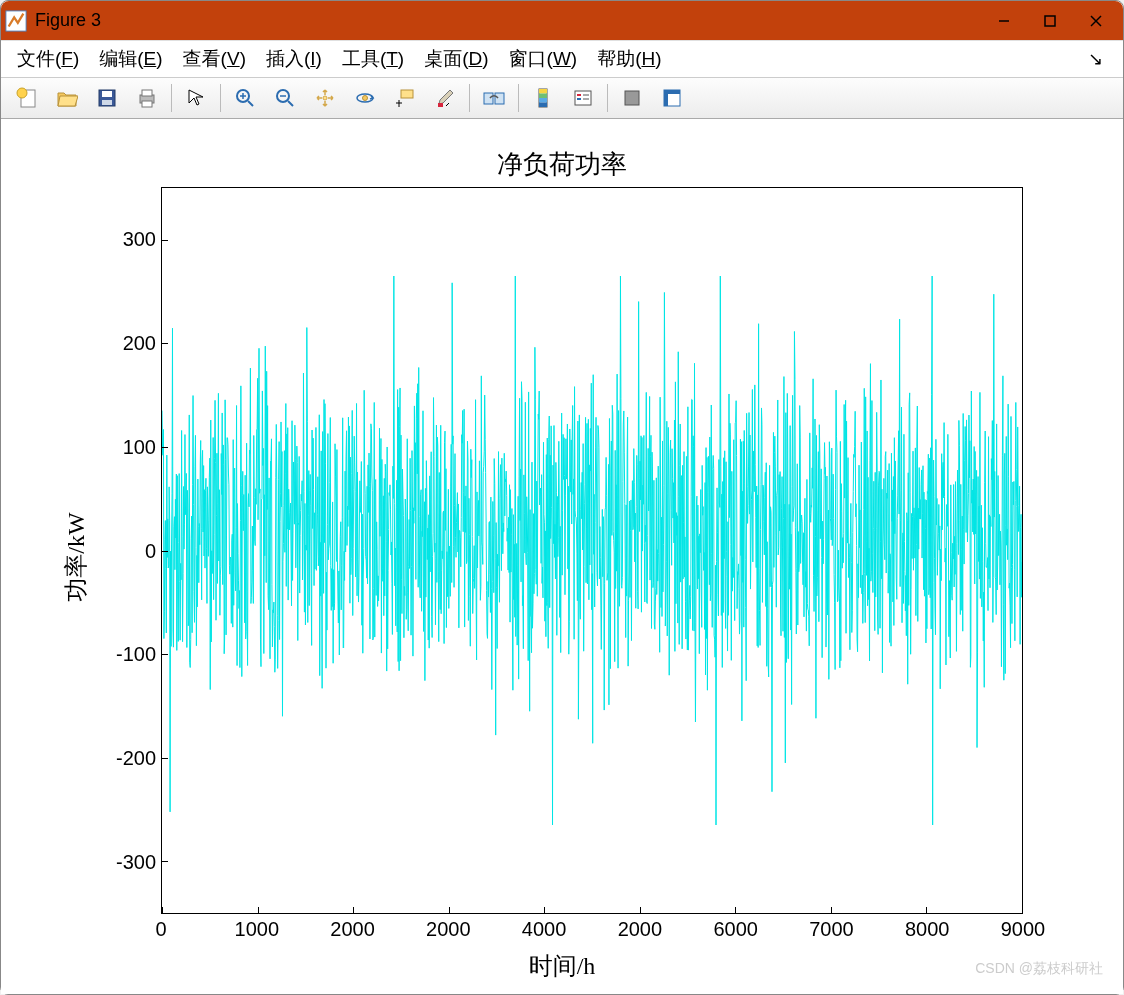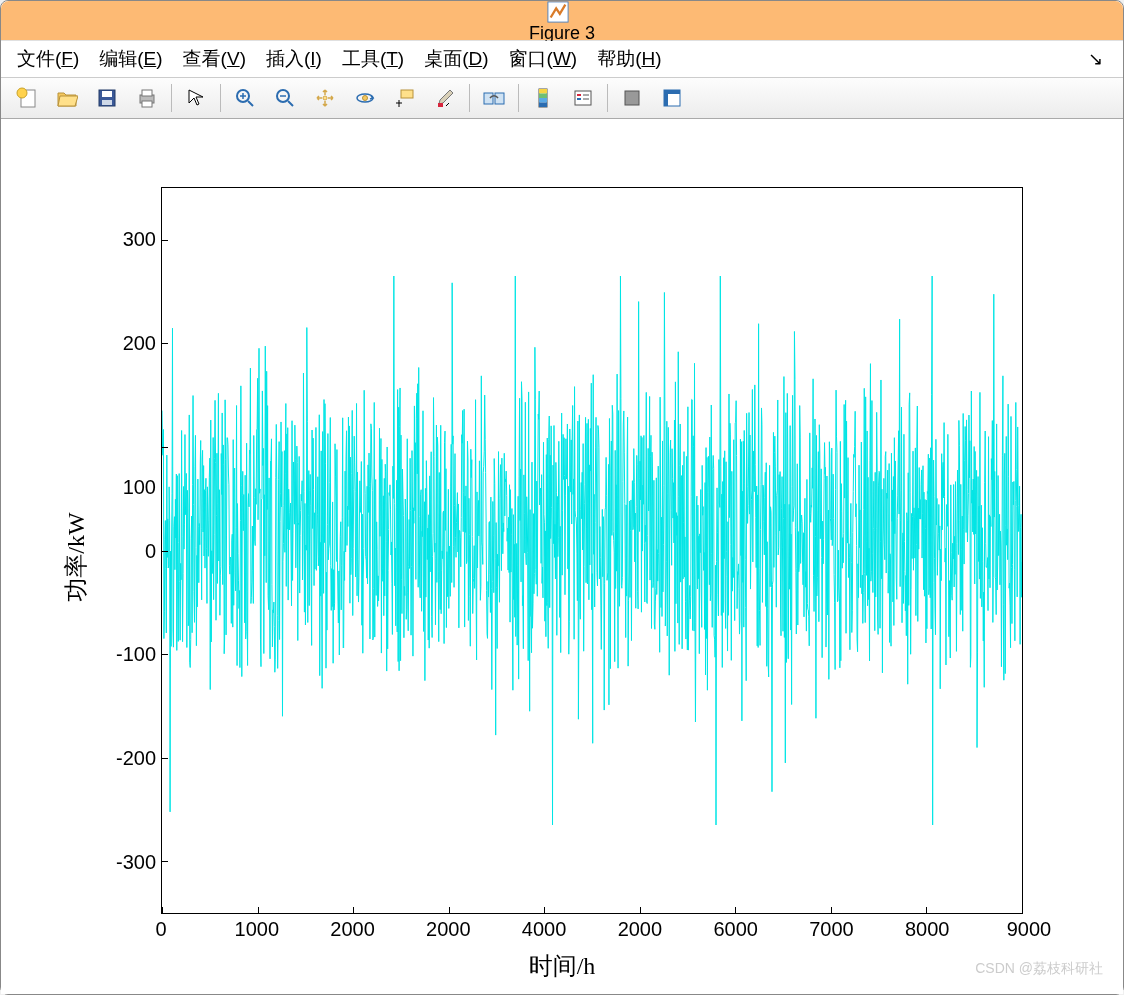--- a/index.html
+++ b/index.html
@@ -1,18 +1,18 @@
 <!DOCTYPE html>
 <html><head>
 <meta charset="utf-8">
 <style>
 * { box-sizing: border-box; margin: 0; padding: 0; }
 body { font-family: "Microsoft YaHei", sans-serif; background: #f0f0f0; width: 1124px; height: 995px; overflow: hidden; }
 .window { width: 1124px; height: 995px; background: #fff; border: 1px solid #888; border-radius: 8px; display: flex; flex-direction: column; }
-.titlebar { height: 40px; display: flex; align-items: center; padding: 0 20px; background: #fdba74; border-bottom: 1px solid #e0e0e0; border-radius: 8px 8px 0 0; flex-direction: column; }
+.titlebar { height: 40px; display: flex; align-items: center; padding: 0 4px; background: #c2410c; border-bottom: 1px solid #e0e0e0; border-radius: 8px 8px 0 0; }
 .app-icon { width: 22px; height: 22px; margin-right: 8px; }
 .title-text { font-size: 18px; flex: 1; color: #000; }
 .win-controls { display: flex; gap: 0; }
 .win-btn { width: 46px; height: 32px; display: flex; align-items: center; justify-content: center; cursor: pointer; font-size: 16px; }
 .menubar { height: 36px; display: flex; align-items: center; padding: 0 8px; gap: 4px; background: #fff; }
 .menu-item { padding: 16px 8px; font-size: 19px; cursor: pointer; color: #000; }
 .menu-item u { text-decoration: underline; }
 .menu-arrow { margin-left: auto; padding-right: 12px; font-size: 18px; }
 .toolbar { height: 42px; display: flex; align-items: center; padding: 0 6px; gap: 0; background: linear-gradient(#fdfdfd,#ececec); border-top: 1px solid #ccc; border-bottom: 1px solid #aaa; }
 .tool-btn { width: 36px; height: 34px; display: flex; align-items: center; justify-content: center; cursor: pointer; border: 1px solid transparent; border-radius: 3px; margin: 0 2px; }
@@ -190,43 +190,44 @@
         <svg width="22" height="22">
           <rect x="3" y="3" width="16" height="16" fill="#fff" stroke="#2b6cb0"></rect>
           <rect x="3" y="3" width="16" height="4" fill="#2b6cb0"></rect>
           <rect x="3" y="3" width="4" height="16" fill="#2b6cb0"></rect>
         </svg>
       </div>
   </div>
 
   <div class="plot-area">
     <div class="chart-container">
+      <div class="chart-title">净负荷功率</div>
       <div class="y-label">功率/kW</div>
       <div class="x-label">时间/h</div>
 
       <div class="y-ticks" id="y-ticks">
           <div class="y-tick" style="top: 92.8571%;">-300</div>
           <div class="y-tick" style="top: 78.5714%;">-200</div>
           <div class="y-tick" style="top: 64.2857%;">-100</div>
           <div class="y-tick" style="top: 50%;">0</div>
-          <div class="y-tick" style="top: 35.7143%; margin-top: 40px;">100</div>
+          <div class="y-tick" style="top: 35.7143%;">100</div>
           <div class="y-tick" style="top: 21.4286%;">200</div>
           <div class="y-tick" style="top: 7.14286%;">300</div>
         </div>
       <div class="x-ticks" id="x-ticks">
           <div class="x-tick" style="left: 0%;">0</div>
           <div class="x-tick" style="left: 11.1111%;">1000</div>
           <div class="x-tick" style="left: 22.2222%;">2000</div>
           <div class="x-tick" style="left: 33.3333%;">2000</div>
           <div class="x-tick" style="left: 44.4444%;">4000</div>
           <div class="x-tick" style="left: 55.5556%;">2000</div>
           <div class="x-tick" style="left: 66.6667%;">6000</div>
           <div class="x-tick" style="left: 77.7778%;">7000</div>
           <div class="x-tick" style="left: 88.8889%;">8000</div>
-          <div class="x-tick" style="left: 100%; margin-left: 6px;">9000</div>
+          <div class="x-tick" style="left: 100%;">9000</div>
         </div>
 
       <div class="plot-box">
         <svg class="data-line" id="data-svg" preserveAspectRatio="none" viewBox="0 0 1000 1000">
             <path d="M0.0 307.0 L0.6 362.6 L1.1 368.7 L1.7 333.1 L2.2 621.5 L2.8 583.7 L3.3 484.4 L3.9 458.7 L4.4 525.2 L5.0 613.7 L5.6 368.4 L6.1 509.6 L6.7 456.4 L7.2 524.1 L7.8 521.4 L8.3 412.2 L8.9 459.0 L9.4 860.5 L10.0 500.9 L10.6 632.3 L11.1 492.4 L11.7 421.6 L12.2 193.3 L12.8 609.6 L13.3 633.3 L13.9 467.0 L14.5 453.4 L15.0 526.5 L15.6 429.4 L16.1 482.8 L16.7 394.5 L17.2 637.8 L17.8 396.8 L18.3 553.4 L18.9 625.4 L19.5 488.9 L20.0 393.9 L20.6 542.8 L21.1 623.7 L21.7 517.8 L22.2 540.4 L22.8 334.5 L23.3 481.2 L23.9 625.8 L24.5 532.0 L25.0 411.8 L25.6 498.1 L26.1 463.6 L26.7 340.1 L27.2 450.6 L27.8 422.7 L28.3 393.7 L28.9 633.8 L29.5 417.0 L30.0 437.4 L30.6 603.8 L31.1 596.9 L31.7 313.0 L32.2 654.1 L32.8 661.4 L33.4 622.5 L33.9 483.7 L34.5 452.5 L35.0 613.4 L35.6 408.7 L36.1 286.3 L36.7 436.3 L37.2 556.7 L37.8 599.1 L38.4 384.5 L38.9 341.2 L39.5 495.6 L40.0 631.3 L40.6 506.8 L41.1 577.7 L41.7 401.5 L42.2 466.9 L42.8 544.4 L43.4 462.8 L43.9 492.0 L44.5 380.6 L45.0 348.3 L45.6 469.7 L46.1 568.1 L46.7 374.4 L47.2 361.9 L47.8 474.5 L48.4 382.9 L48.9 507.6 L49.5 416.1 L50.0 524.3 L50.6 417.3 L51.1 400.4 L51.7 497.7 L52.3 573.0 L52.8 412.2 L53.4 453.5 L53.9 508.0 L54.5 459.2 L55.0 399.4 L55.6 372.6 L56.1 691.8 L56.7 320.1 L57.3 626.1 L57.8 500.4 L58.4 531.8 L58.9 515.9 L59.5 344.2 L60.0 567.8 L60.6 478.4 L61.1 373.6 L61.7 292.9 L62.3 378.2 L62.8 596.2 L63.4 451.9 L63.9 365.8 L64.5 545.4 L65.0 435.2 L65.6 283.2 L66.1 514.5 L66.7 416.2 L67.3 589.3 L67.8 534.0 L68.4 522.5 L68.9 366.2 L69.5 422.8 L70.0 310.3 L70.6 547.0 L71.2 354.4 L71.7 381.5 L72.3 642.4 L72.8 622.1 L73.4 292.2 L73.9 374.2 L74.5 616.4 L75.0 478.7 L75.6 344.2 L76.2 344.8 L76.7 354.3 L77.3 394.5 L77.8 409.4 L78.4 520.9 L78.9 532.6 L79.5 509.0 L80.0 511.9 L80.6 600.5 L81.2 485.7 L81.7 477.6 L82.3 605.7 L82.8 347.1 L83.4 575.6 L83.9 390.1 L84.5 386.4 L85.0 529.8 L85.6 555.7 L86.2 468.5 L86.7 300.0 L87.3 658.7 L87.8 435.3 L88.4 504.1 L88.9 540.9 L89.5 580.0 L90.1 555.3 L90.6 661.5 L91.2 458.9 L91.7 272.9 L92.3 410.8 L92.8 673.9 L93.4 424.2 L93.9 390.8 L94.5 472.7 L95.1 422.8 L95.6 466.3 L96.2 599.8 L96.7 396.2 L97.3 622.0 L97.8 611.7 L98.4 352.0 L98.9 556.9 L99.5 658.6 L100.1 440.7 L100.6 421.6 L101.2 439.8 L101.7 361.4 L102.3 366.5 L102.8 248.4 L103.4 573.1 L103.9 564.9 L104.5 543.6 L105.1 466.3 L105.6 527.3 L106.2 573.0 L106.7 341.4 L107.3 427.1 L107.8 487.1 L108.4 493.2 L108.9 414.8 L109.5 436.3 L110.1 333.7 L110.6 332.1 L111.2 262.5 L111.7 457.6 L112.3 329.7 L112.8 221.1 L113.4 421.0 L114.0 415.1 L114.5 622.2 L115.1 660.2 L115.6 430.3 L116.2 428.3 L116.7 279.9 L117.3 382.8 L117.8 359.1 L118.4 642.1 L119.0 423.1 L119.5 507.3 L120.1 218.1 L120.6 393.2 L121.2 544.3 L121.7 252.8 L122.3 443.4 L122.8 300.2 L123.4 562.3 L124.0 581.6 L124.5 399.9 L125.1 553.2 L125.6 649.4 L126.2 376.6 L126.7 376.1 L127.3 346.0 L127.8 546.5 L128.4 632.9 L129.0 581.9 L129.5 585.9 L130.1 571.1 L130.6 604.7 L131.2 667.9 L131.7 649.9 L132.3 399.1 L132.9 326.1 L133.4 402.5 L134.0 589.9 L134.5 662.6 L135.1 596.7 L135.6 401.9 L136.2 349.8 L136.7 622.8 L137.3 459.8 L137.9 421.9 L138.4 322.7 L139.0 439.8 L139.5 363.5 L140.1 728.6 L140.6 515.2 L141.2 490.7 L141.7 437.5 L142.3 362.3 L142.9 502.5 L143.4 393.3 L144.0 297.3 L144.5 549.5 L145.1 339.2 L145.6 470.5 L146.2 330.6 L146.7 568.4 L147.3 415.4 L147.9 447.8 L148.4 471.6 L149.0 448.1 L149.5 434.5 L150.1 507.6 L150.6 576.3 L151.2 321.0 L151.8 541.3 L152.3 476.1 L152.9 377.9 L153.4 391.7 L154.0 463.7 L154.5 327.1 L155.1 375.0 L155.6 523.9 L156.2 461.9 L156.8 356.0 L157.3 378.7 L157.9 624.2 L158.4 462.3 L159.0 464.1 L159.5 370.2 L160.1 558.7 L160.6 479.2 L161.2 444.7 L161.8 422.3 L162.3 431.7 L162.9 403.8 L163.4 540.6 L164.0 472.0 L164.5 255.2 L165.1 418.5 L165.6 585.0 L166.2 435.1 L166.8 602.7 L167.3 492.4 L167.9 499.6 L168.4 192.5 L169.0 321.9 L169.5 599.3 L170.1 451.7 L170.7 389.8 L171.2 576.0 L171.8 417.4 L172.3 395.0 L172.9 437.4 L173.4 531.3 L174.0 630.9 L174.5 333.8 L175.1 469.6 L175.7 345.0 L176.2 415.9 L176.8 548.4 L177.3 448.0 L177.9 525.6 L178.4 443.9 L179.0 330.3 L179.5 527.4 L180.1 495.1 L180.7 450.8 L181.2 398.3 L181.8 521.2 L182.3 508.7 L182.9 312.8 L183.4 672.6 L184.0 488.7 L184.5 562.9 L185.1 362.6 L185.7 564.2 L186.2 690.1 L186.8 336.0 L187.3 411.3 L187.9 559.1 L188.4 291.8 L189.0 489.1 L189.5 297.5 L190.1 380.5 L190.7 662.3 L191.2 530.0 L191.8 609.8 L192.3 464.3 L192.9 338.7 L193.4 512.9 L194.0 497.1 L194.6 491.0 L195.1 406.1 L195.7 316.6 L196.2 520.4 L196.8 582.6 L197.3 525.0 L197.9 577.4 L198.4 433.0 L199.0 655.5 L199.6 526.5 L200.1 582.1 L200.7 572.9 L201.2 352.8 L201.8 397.4 L202.3 427.6 L202.9 515.1 L203.4 360.8 L204.0 513.0 L204.6 569.7 L205.1 600.0 L205.7 528.2 L206.2 644.1 L206.8 528.3 L207.3 480.7 L207.9 460.4 L208.4 581.9 L209.0 521.0 L209.6 454.7 L210.1 317.0 L210.7 633.9 L211.2 634.5 L211.8 501.2 L212.3 541.3 L212.9 390.5 L213.5 502.0 L214.0 370.9 L214.6 334.9 L215.1 493.0 L215.7 438.7 L216.2 466.9 L216.8 315.9 L217.3 443.9 L217.9 328.2 L218.5 572.7 L219.0 371.2 L219.6 533.3 L220.1 510.9 L220.7 394.0 L221.2 306.8 L221.8 589.7 L222.3 497.0 L222.9 416.4 L223.5 342.3 L224.0 379.2 L224.6 418.3 L225.1 536.5 L225.7 499.7 L226.2 297.2 L226.8 562.5 L227.3 391.9 L227.9 512.2 L228.5 571.1 L229.0 537.7 L229.6 453.8 L230.1 403.9 L230.7 447.4 L231.2 438.1 L231.8 377.3 L232.4 603.1 L232.9 449.9 L233.5 641.7 L234.0 538.0 L234.6 496.9 L235.1 279.0 L235.7 402.7 L236.2 420.9 L236.8 508.2 L237.4 513.3 L237.9 538.1 L238.5 411.4 L239.0 546.0 L239.6 381.9 L240.1 447.4 L240.7 365.6 L241.2 411.3 L241.8 622.0 L242.4 408.2 L242.9 325.3 L243.5 331.5 L244.0 395.9 L244.6 417.4 L245.1 623.4 L245.7 621.8 L246.2 552.2 L246.8 295.8 L247.4 619.4 L247.9 405.9 L248.5 402.1 L249.0 562.0 L249.6 460.5 L250.1 498.5 L250.7 577.1 L251.3 535.0 L251.8 569.6 L252.4 529.6 L252.9 331.2 L253.5 480.4 L254.0 404.2 L254.6 345.5 L255.1 641.5 L255.7 374.3 L256.3 525.4 L256.8 542.5 L257.4 424.6 L257.9 589.9 L258.5 400.5 L259.0 562.7 L259.6 381.0 L260.1 391.5 L260.7 487.7 L261.3 666.3 L261.8 357.2 L262.4 635.7 L262.9 527.6 L263.5 471.1 L264.0 420.2 L264.6 424.1 L265.1 409.4 L265.7 442.9 L266.3 506.2 L266.8 488.2 L267.4 545.9 L267.9 615.8 L268.5 383.7 L269.0 428.2 L269.6 121.4 L270.2 434.9 L270.7 548.7 L271.3 496.6 L271.8 603.9 L272.4 440.9 L272.9 403.1 L273.5 612.4 L274.0 278.0 L274.6 653.2 L275.2 302.4 L275.7 665.9 L276.3 328.9 L276.8 275.8 L277.4 652.0 L277.9 340.8 L278.5 540.2 L279.0 587.0 L279.6 387.7 L280.2 426.4 L280.7 451.6 L281.3 620.3 L281.8 549.6 L282.4 562.2 L282.9 429.0 L283.5 452.7 L284.0 594.9 L284.6 581.3 L285.2 345.9 L285.7 557.4 L286.3 610.7 L286.8 522.4 L287.4 457.2 L287.9 524.8 L288.5 372.8 L289.0 444.8 L289.6 616.8 L290.2 521.9 L290.7 362.2 L291.3 443.0 L291.8 645.7 L292.4 441.1 L292.9 462.5 L293.5 300.6 L294.1 445.2 L294.6 351.3 L295.2 539.8 L295.7 317.5 L296.3 283.0 L296.8 394.3 L297.4 270.0 L297.9 550.7 L298.5 247.6 L299.1 453.2 L299.6 544.9 L300.2 565.3 L300.7 423.2 L301.3 416.2 L301.8 583.8 L302.4 473.5 L302.9 480.8 L303.5 307.3 L304.1 611.6 L304.6 580.4 L305.2 432.8 L305.7 679.5 L306.3 414.3 L306.8 564.3 L307.4 376.1 L307.9 418.5 L308.5 512.5 L309.1 469.1 L309.6 623.5 L310.2 450.7 L310.7 634.7 L311.3 397.1 L311.8 529.5 L312.4 429.1 L313.0 363.8 L313.5 590.7 L314.1 620.0 L314.6 508.6 L315.2 476.3 L315.7 289.1 L316.3 370.3 L316.8 502.3 L317.4 489.8 L318.0 602.5 L318.5 510.9 L319.1 327.0 L319.6 544.0 L320.2 343.7 L320.7 355.6 L321.3 528.4 L321.8 625.7 L322.4 392.4 L323.0 540.2 L323.5 581.5 L324.1 327.3 L324.6 587.2 L325.2 527.3 L325.7 500.6 L326.3 511.2 L326.8 448.0 L327.4 445.5 L328.0 628.4 L328.5 351.1 L329.1 335.3 L329.6 472.2 L330.2 387.2 L330.7 606.3 L331.3 501.6 L331.9 563.7 L332.4 506.1 L333.0 415.6 L333.5 579.9 L334.1 493.8 L334.6 507.7 L335.2 563.2 L335.7 411.1 L336.3 353.5 L336.9 544.2 L337.4 130.8 L338.0 353.3 L338.5 341.9 L339.1 494.1 L339.6 550.8 L340.2 438.3 L340.7 366.4 L341.3 482.4 L341.9 509.4 L342.4 461.8 L343.0 441.5 L343.5 420.2 L344.1 502.1 L344.6 435.8 L345.2 606.7 L345.7 472.2 L346.3 472.8 L346.9 482.3 L347.4 522.5 L348.0 454.3 L348.5 340.3 L349.1 352.0 L349.6 306.9 L350.2 474.1 L350.8 419.8 L351.3 305.1 L351.9 605.6 L352.4 425.0 L353.0 475.0 L353.5 410.9 L354.1 518.1 L354.6 514.4 L355.2 349.2 L355.8 375.1 L356.3 596.5 L356.9 428.0 L357.4 478.1 L358.0 563.2 L358.5 632.0 L359.1 360.3 L359.6 399.4 L360.2 374.7 L360.8 480.9 L361.3 586.9 L361.9 543.7 L362.4 538.8 L363.0 493.3 L363.5 552.2 L364.1 518.8 L364.6 292.0 L365.2 550.7 L365.8 651.0 L366.3 419.2 L366.9 524.1 L367.4 441.3 L368.0 431.0 L368.5 479.9 L369.1 376.3 L369.6 478.0 L370.2 568.7 L370.8 549.5 L371.3 259.1 L371.9 489.4 L372.4 494.4 L373.0 519.2 L373.5 392.5 L374.1 384.3 L374.7 363.0 L375.2 285.6 L375.8 346.7 L376.3 392.4 L376.9 462.2 L377.4 555.1 L378.0 615.0 L378.5 621.2 L379.1 542.7 L379.7 564.2 L380.2 461.7 L380.8 460.1 L381.3 533.3 L381.9 585.5 L382.4 426.3 L383.0 552.8 L383.5 691.8 L384.1 543.1 L384.7 432.4 L385.2 479.6 L385.8 558.2 L386.3 373.2 L386.9 407.9 L387.4 510.7 L388.0 754.6 L388.5 461.5 L389.1 551.1 L389.7 635.2 L390.2 505.1 L390.8 521.1 L391.3 363.6 L391.9 523.6 L392.4 571.4 L393.0 428.2 L393.6 381.6 L394.1 400.9 L394.7 527.8 L395.2 372.6 L395.8 468.8 L396.3 504.5 L396.9 462.0 L397.4 474.0 L398.0 365.9 L398.6 452.3 L399.1 401.3 L399.7 405.2 L400.2 390.5 L400.8 424.1 L401.3 487.3 L401.9 469.3 L402.4 527.0 L403.0 454.1 L403.6 530.5 L404.1 409.3 L404.7 598.8 L405.2 416.1 L405.8 529.8 L406.3 477.7 L406.9 442.1 L407.4 587.7 L408.0 692.7 L408.6 450.6 L409.1 567.7 L409.7 491.5 L410.2 592.1 L410.8 121.4 L411.3 618.6 L411.9 565.5 L412.5 490.3 L413.0 630.5 L413.6 521.3 L414.1 425.2 L414.7 677.4 L415.2 398.4 L415.8 289.9 L416.3 458.6 L416.9 387.8 L417.5 543.3 L418.0 267.2 L418.6 290.9 L419.1 576.1 L419.7 562.4 L420.2 635.5 L420.8 395.7 L421.3 449.0 L421.9 503.5 L422.5 295.5 L423.0 505.9 L423.6 519.7 L424.1 425.9 L424.7 455.1 L425.2 503.0 L425.8 651.9 L426.3 281.3 L426.9 484.0 L427.5 721.7 L428.0 443.6 L428.6 590.3 L429.1 592.0 L429.7 641.0 L430.2 378.1 L430.8 607.2 L431.4 572.7 L431.9 449.2 L432.5 559.7 L433.0 531.8 L433.6 219.7 L434.1 291.4 L434.7 526.1 L435.2 546.5 L435.8 404.3 L436.4 563.1 L436.9 422.1 L437.5 311.8 L438.0 319.0 L438.6 280.1 L439.1 437.2 L439.7 418.7 L440.2 413.9 L440.8 517.7 L441.4 395.4 L441.9 545.4 L442.5 522.9 L443.0 565.3 L443.6 350.7 L444.1 450.2 L444.7 461.8 L445.2 597.5 L445.8 473.0 L446.4 618.9 L446.9 367.8 L447.5 576.0 L448.0 344.9 L448.6 571.8 L449.1 634.9 L449.7 346.8 L450.3 314.5 L450.8 578.8 L451.4 368.6 L451.9 483.5 L452.5 328.1 L453.0 440.7 L453.6 492.0 L454.1 878.6 L454.7 382.3 L455.3 490.5 L455.8 327.6 L456.4 509.5 L456.9 463.9 L457.5 539.2 L458.0 378.5 L458.6 419.7 L459.1 617.0 L459.7 425.4 L460.3 508.5 L460.8 481.7 L461.4 349.4 L461.9 429.1 L462.5 592.3 L463.0 466.6 L463.6 640.8 L464.1 480.1 L464.7 310.4 L465.3 534.0 L465.8 444.6 L466.4 339.8 L466.9 402.0 L467.5 344.4 L468.0 396.7 L468.6 561.0 L469.1 424.7 L469.7 345.9 L470.3 401.5 L470.8 392.3 L471.4 325.5 L471.9 525.3 L472.5 411.4 L473.0 643.0 L473.6 598.2 L474.2 332.4 L474.7 389.0 L475.3 419.4 L475.8 347.5 L476.4 463.5 L476.9 347.7 L477.5 300.0 L478.0 422.6 L478.6 401.3 L479.2 622.4 L479.7 274.0 L480.3 444.9 L480.8 453.3 L481.4 453.9 L481.9 463.4 L482.5 503.6 L483.0 569.2 L483.6 321.4 L484.2 732.7 L484.7 618.1 L485.3 313.0 L485.8 566.7 L486.4 594.8 L486.9 443.9 L487.5 406.2 L488.0 456.2 L488.6 392.1 L489.2 499.2 L489.7 352.6 L490.3 638.9 L490.8 521.9 L491.4 434.7 L491.9 409.1 L492.5 316.4 L493.1 544.4 L493.6 470.3 L494.2 324.7 L494.7 546.2 L495.3 355.8 L495.8 319.1 L496.4 568.0 L496.9 381.9 L497.5 519.9 L498.1 331.6 L498.6 390.4 L499.2 269.2 L499.7 581.7 L500.3 531.9 L500.8 765.9 L501.4 257.5 L501.9 505.2 L502.5 422.5 L503.1 577.9 L503.6 461.1 L504.2 357.4 L504.7 316.3 L505.3 406.9 L505.8 530.6 L506.4 548.8 L506.9 327.6 L507.5 332.7 L508.1 357.5 L508.6 539.3 L509.2 467.0 L509.7 509.9 L510.3 575.3 L510.8 636.4 L511.4 539.2 L512.0 443.3 L512.5 536.2 L513.1 453.3 L513.6 459.5 L514.2 720.1 L514.7 545.3 L515.3 442.8 L515.8 441.2 L516.4 371.6 L517.0 423.8 L517.5 541.1 L518.1 533.9 L518.6 530.1 L519.2 381.3 L519.7 712.9 L520.3 317.9 L520.8 396.5 L521.4 662.9 L522.0 389.0 L522.5 349.0 L523.1 479.2 L523.6 299.7 L524.2 312.1 L524.7 473.5 L525.3 486.3 L525.8 502.2 L526.4 653.3 L527.0 361.9 L527.5 552.5 L528.1 409.3 L528.6 528.5 L529.2 256.7 L529.7 509.0 L530.3 662.3 L530.9 307.0 L531.4 485.7 L532.0 576.9 L532.5 455.1 L533.1 121.4 L533.6 290.5 L534.2 548.1 L534.7 552.1 L535.3 537.3 L535.9 405.2 L536.4 325.6 L537.0 307.5 L537.5 365.3 L538.1 435.2 L538.6 511.6 L539.2 620.1 L539.7 437.1 L540.3 562.9 L540.9 368.1 L541.4 316.0 L542.0 659.5 L542.5 568.8 L543.1 531.0 L543.6 431.8 L544.2 564.7 L544.7 472.6 L545.3 430.3 L545.9 624.3 L546.4 456.9 L547.0 403.7 L547.5 471.4 L548.1 468.7 L548.6 359.5 L549.2 406.3 L549.7 515.7 L550.3 448.3 L550.9 579.6 L551.4 439.7 L552.0 368.9 L552.5 381.6 L553.1 556.9 L553.6 580.6 L554.2 156.7 L554.8 400.7 L555.3 473.8 L555.9 376.8 L556.4 430.1 L557.0 341.8 L557.5 585.1 L558.1 344.1 L558.6 500.8 L559.2 409.8 L559.8 436.2 L560.3 341.3 L560.9 490.1 L561.4 571.0 L562.0 465.1 L562.5 487.7 L563.1 281.9 L563.6 571.4 L564.2 573.1 L564.8 479.3 L565.3 359.2 L565.9 445.4 L566.4 410.9 L567.0 287.5 L567.5 540.8 L568.1 370.1 L568.6 341.1 L569.2 607.5 L569.8 364.3 L570.3 384.7 L570.9 551.2 L571.4 544.2 L572.0 403.2 L572.5 601.5 L573.1 608.7 L573.7 569.8 L574.2 552.1 L574.8 399.8 L575.3 560.7 L575.9 498.8 L576.4 542.2 L577.0 383.6 L577.5 504.0 L578.1 546.4 L578.7 640.4 L579.2 288.5 L579.8 442.9 L580.3 578.7 L580.9 454.1 L581.4 591.0 L582.0 348.9 L582.5 557.1 L583.1 491.8 L583.7 410.1 L584.2 144.1 L584.8 327.9 L585.3 604.2 L585.9 559.9 L586.4 515.4 L587.0 321.7 L587.5 617.8 L588.1 421.9 L588.7 330.2 L589.2 397.3 L589.8 672.0 L590.3 471.7 L590.9 364.7 L591.4 347.7 L592.0 445.0 L592.6 520.4 L593.1 359.6 L593.7 400.9 L594.2 455.3 L594.8 406.5 L595.3 489.6 L595.9 320.0 L596.4 639.1 L597.0 267.4 L597.6 573.4 L598.1 447.8 L598.7 479.1 L599.2 452.1 L599.8 600.1 L600.3 225.9 L600.9 425.7 L601.4 629.5 L602.0 383.1 L602.6 325.5 L603.1 543.6 L603.7 399.2 L604.2 396.7 L604.8 635.6 L605.3 382.6 L605.9 539.1 L606.4 461.8 L607.0 363.6 L607.6 536.7 L608.1 481.3 L608.7 570.3 L609.2 622.1 L609.8 370.2 L610.3 566.2 L610.9 637.2 L611.5 301.8 L612.0 637.4 L612.6 589.7 L613.1 569.5 L613.7 548.1 L614.2 594.4 L614.8 563.7 L615.3 426.0 L615.9 291.6 L616.5 292.2 L617.0 610.2 L617.6 341.8 L618.1 356.7 L618.7 611.1 L619.2 241.8 L619.8 599.2 L620.3 736.5 L620.9 547.8 L621.5 433.1 L622.0 425.0 L622.6 553.0 L623.1 437.3 L623.7 538.9 L624.2 480.3 L624.8 642.3 L625.3 477.1 L625.9 503.1 L626.5 415.9 L627.0 555.9 L627.6 606.0 L628.1 382.6 L628.7 451.4 L629.2 439.5 L629.8 527.4 L630.4 502.7 L630.9 608.8 L631.5 406.3 L632.0 671.6 L632.6 358.1 L633.1 621.3 L633.7 371.6 L634.2 692.7 L634.8 420.0 L635.4 370.1 L635.9 413.6 L636.5 547.2 L637.0 343.5 L637.6 569.3 L638.1 559.0 L638.7 299.3 L639.2 504.2 L639.8 606.0 L640.4 388.1 L640.9 368.9 L641.5 387.1 L642.0 617.3 L642.6 622.4 L643.1 647.2 L643.7 520.4 L644.2 878.6 L644.8 515.0 L645.4 413.6 L645.9 474.7 L646.5 561.0 L647.0 590.2 L647.6 374.5 L648.1 434.4 L648.7 440.6 L649.2 121.4 L649.8 383.6 L650.4 589.6 L650.9 422.3 L651.5 661.3 L652.0 404.9 L652.6 585.6 L653.1 372.1 L653.7 511.2 L654.3 362.5 L654.8 569.6 L655.4 607.5 L655.9 377.6 L656.5 501.2 L657.0 535.8 L657.6 638.7 L658.1 460.3 L658.7 589.4 L659.3 284.1 L659.8 454.6 L660.4 324.5 L660.9 340.5 L661.5 491.6 L662.0 651.5 L662.6 390.8 L663.1 556.1 L663.7 509.6 L664.3 537.3 L664.8 347.2 L665.4 500.5 L665.9 596.7 L666.5 323.9 L667.0 323.4 L667.6 293.4 L668.1 369.0 L668.7 580.2 L669.3 529.2 L669.8 533.2 L670.4 518.5 L670.9 552.0 L671.5 615.3 L672.0 597.2 L672.6 346.4 L673.2 507.0 L673.7 349.9 L674.3 735.0 L674.8 418.2 L675.4 544.0 L675.9 349.2 L676.5 605.7 L677.0 334.4 L677.6 407.1 L678.2 512.1 L678.7 578.6 L679.3 679.6 L679.8 310.8 L680.4 411.5 L680.9 462.6 L681.5 438.0 L682.0 384.8 L682.6 309.7 L683.2 449.8 L683.7 340.7 L684.3 553.2 L684.8 496.8 L685.4 429.4 L685.9 417.8 L686.5 277.9 L687.0 515.8 L687.6 362.7 L688.2 395.2 L688.7 418.9 L689.3 271.6 L689.8 381.8 L690.4 454.9 L690.9 523.6 L691.5 411.2 L692.1 631.5 L692.6 423.4 L693.2 633.8 L693.7 187.2 L694.3 524.7 L694.8 583.0 L695.4 630.9 L695.9 471.3 L696.5 409.2 L697.1 303.4 L697.6 326.0 L698.2 571.6 L698.7 409.7 L699.3 411.4 L699.8 460.4 L700.4 506.0 L700.9 426.5 L701.5 392.0 L702.1 577.2 L702.6 379.0 L703.2 659.7 L703.7 487.9 L704.3 579.6 L704.8 654.0 L705.4 674.4 L705.9 532.3 L706.5 382.5 L707.1 550.0 L707.6 439.7 L708.2 447.0 L708.7 550.9 L709.3 832.7 L709.8 546.6 L710.4 541.9 L711.0 337.1 L711.5 523.3 L712.1 364.8 L712.6 342.3 L713.2 384.7 L713.7 478.7 L714.3 578.2 L714.8 424.0 L715.4 416.9 L716.0 292.4 L716.5 506.1 L717.1 495.7 L717.6 395.4 L718.2 472.9 L718.7 391.2 L719.3 586.2 L719.8 617.6 L720.4 442.5 L721.0 398.1 L721.5 496.5 L722.1 611.4 L722.6 456.0 L723.2 260.1 L723.7 619.9 L724.3 436.0 L724.8 793.0 L725.4 309.9 L726.0 654.4 L726.5 637.4 L727.1 283.3 L727.6 358.6 L728.2 649.3 L728.7 547.7 L729.3 436.4 L729.8 553.4 L730.4 327.8 L731.0 609.7 L731.5 477.4 L732.1 712.4 L732.6 411.7 L733.2 286.0 L733.7 460.2 L734.3 444.4 L734.9 438.4 L735.4 197.9 L736.0 264.0 L736.5 467.8 L737.1 529.9 L737.6 615.2 L738.2 524.7 L738.7 380.4 L739.3 602.8 L739.9 473.9 L740.4 529.4 L741.0 520.2 L741.5 300.1 L742.1 344.7 L742.6 517.8 L743.2 462.4 L743.7 451.0 L744.3 460.3 L744.9 517.0 L745.4 547.3 L746.0 475.5 L746.5 591.5 L747.1 475.6 L747.6 428.0 L748.2 550.6 L748.7 529.2 L749.3 611.2 L749.9 402.0 L750.4 572.9 L751.0 581.2 L751.5 581.9 L752.1 591.3 L752.6 631.5 L753.2 337.8 L753.8 449.4 L754.3 461.1 L754.9 437.5 L755.4 440.3 L756.0 386.0 L756.5 414.2 L757.1 263.2 L757.6 534.1 L758.2 584.1 L758.8 520.0 L759.3 318.6 L759.9 480.6 L760.4 731.4 L761.0 341.3 L761.5 562.7 L762.1 537.0 L762.6 444.3 L763.2 363.7 L763.8 598.2 L764.3 326.5 L764.9 365.6 L765.4 483.8 L766.0 447.1 L766.5 387.4 L767.1 509.9 L767.6 647.8 L768.2 459.5 L768.8 518.4 L769.3 485.0 L769.9 401.1 L770.4 351.2 L771.0 394.7 L771.5 385.4 L772.1 633.2 L772.7 550.4 L773.2 397.3 L773.8 589.0 L774.3 485.4 L774.9 444.2 L775.4 677.7 L776.0 350.0 L776.5 368.2 L777.1 455.6 L777.7 460.6 L778.2 485.4 L778.8 358.7 L779.3 493.3 L779.9 487.0 L780.4 394.7 L781.0 455.8 L781.5 533.0 L782.1 571.3 L782.7 664.2 L783.2 415.5 L783.8 278.8 L784.3 343.2 L784.9 364.7 L785.4 570.7 L786.0 569.2 L786.5 499.5 L787.1 551.7 L787.7 566.7 L788.2 661.8 L788.8 349.5 L789.3 652.1 L789.9 407.8 L790.4 445.8 L791.0 524.4 L791.6 482.3 L792.1 517.0 L792.7 476.9 L793.2 298.6 L793.8 427.7 L794.3 351.6 L794.9 292.8 L795.4 614.2 L796.0 321.6 L796.6 472.7 L797.1 489.8 L797.7 371.9 L798.2 537.3 L798.8 490.7 L799.3 510.0 L799.9 636.9 L800.4 481.7 L801.0 435.0 L801.6 516.2 L802.1 613.1 L802.7 583.0 L803.2 475.0 L803.8 418.5 L804.3 367.5 L804.9 371.5 L805.4 356.7 L806.0 308.0 L806.6 453.5 L807.1 435.5 L807.7 493.2 L808.2 621.9 L808.8 639.6 L809.3 518.3 L809.9 565.0 L810.5 382.3 L811.0 496.0 L811.6 444.0 L812.1 551.2 L812.7 491.2 L813.2 350.4 L813.8 559.7 L814.3 533.9 L814.9 600.5 L815.5 558.3 L816.0 443.7 L816.6 276.3 L817.1 531.7 L817.7 599.4 L818.2 288.1 L818.8 487.5 L819.3 534.3 L819.9 335.1 L820.5 576.2 L821.0 399.0 L821.6 567.6 L822.1 496.9 L822.7 652.4 L823.2 376.3 L823.8 242.3 L824.3 542.3 L824.9 528.7 L825.5 293.2 L826.0 504.7 L826.6 558.0 L827.1 469.7 L827.7 404.5 L828.2 472.1 L828.8 610.6 L829.3 392.2 L829.9 564.1 L830.5 469.2 L831.0 309.5 L831.6 390.4 L832.1 593.1 L832.7 615.7 L833.2 409.8 L833.8 390.8 L834.4 392.5 L834.9 607.3 L835.5 487.1 L836.0 264.8 L836.6 538.9 L837.1 415.4 L837.7 668.7 L838.2 498.0 L838.8 469.0 L839.4 400.5 L839.9 492.3 L840.5 512.7 L841.0 370.6 L841.6 363.6 L842.1 531.1 L842.7 420.8 L843.2 428.1 L843.8 389.2 L844.4 558.9 L844.9 527.8 L845.5 380.1 L846.0 626.8 L846.6 504.5 L847.1 511.6 L847.7 632.0 L848.2 365.8 L848.8 459.8 L849.4 416.5 L849.9 570.9 L850.5 398.0 L851.0 603.4 L851.6 344.4 L852.1 476.8 L852.7 376.5 L853.3 454.0 L853.8 538.0 L854.4 567.3 L854.9 455.9 L855.5 423.6 L856.0 379.3 L856.6 334.8 L857.1 449.7 L857.7 180.9 L858.3 549.8 L858.8 458.2 L859.4 417.2 L859.9 302.2 L860.5 599.6 L861.0 492.6 L861.6 475.7 L862.1 573.0 L862.7 339.7 L863.3 487.5 L863.8 528.8 L864.4 583.2 L864.9 534.5 L865.5 617.5 L866.0 447.9 L866.6 458.5 L867.1 684.4 L867.7 392.8 L868.3 575.7 L868.8 298.5 L869.4 282.6 L869.9 419.5 L870.5 643.1 L871.0 553.7 L871.6 448.9 L872.2 511.1 L872.7 453.5 L873.3 363.0 L873.8 527.2 L874.4 441.1 L874.9 455.0 L875.5 510.5 L876.0 358.5 L876.6 589.8 L877.2 491.5 L877.7 356.1 L878.3 300.7 L878.8 597.8 L879.4 441.5 L879.9 498.1 L880.5 385.6 L881.0 456.6 L881.6 429.7 L882.2 456.8 L882.7 409.1 L883.3 388.9 L883.8 510.4 L884.4 449.4 L884.9 383.1 L885.5 554.0 L886.0 419.5 L886.6 563.0 L887.2 429.6 L887.7 469.8 L888.3 627.5 L888.8 430.5 L889.4 607.9 L889.9 418.6 L890.5 421.4 L891.1 367.2 L891.6 561.0 L892.2 552.9 L892.7 372.4 L893.3 565.2 L893.8 358.3 L894.4 608.3 L894.9 284.8 L895.5 121.4 L896.1 878.6 L896.6 543.8 L897.2 375.3 L897.7 425.4 L898.3 510.6 L898.8 579.4 L899.4 616.2 L899.9 346.7 L900.5 464.9 L901.1 428.2 L901.6 534.2 L902.2 491.0 L902.7 476.4 L903.3 436.5 L903.8 499.5 L904.4 466.1 L904.9 690.8 L905.5 498.1 L906.1 541.6 L906.6 366.5 L907.2 471.5 L907.7 388.7 L908.3 378.4 L908.8 427.3 L909.4 323.6 L909.9 425.3 L910.5 516.0 L911.1 496.9 L911.6 657.9 L912.2 436.7 L912.7 441.7 L913.3 466.6 L913.8 339.8 L914.4 474.5 L915.0 618.9 L915.5 541.5 L916.1 602.6 L916.6 648.3 L917.2 409.5 L917.7 502.4 L918.3 562.4 L918.8 568.5 L919.4 490.0 L920.0 511.6 L920.5 409.0 L921.1 550.3 L921.6 480.6 L922.2 532.9 L922.7 405.0 L923.3 500.1 L923.8 639.1 L924.4 490.4 L925.0 389.0 L925.5 426.9 L926.1 505.6 L926.6 320.6 L927.2 355.2 L927.7 458.1 L928.3 588.3 L928.8 408.8 L929.4 498.4 L930.0 582.5 L930.5 452.5 L931.1 611.3 L931.6 311.0 L932.2 470.9 L932.7 518.7 L933.3 375.5 L933.9 329.0 L934.4 348.3 L935.0 475.2 L935.5 319.9 L936.1 416.1 L936.6 488.2 L937.2 451.4 L937.7 421.3 L938.3 313.2 L938.9 399.6 L939.4 348.6 L940.0 661.1 L940.5 646.4 L941.1 280.0 L941.6 434.7 L942.2 416.6 L942.7 474.4 L943.3 401.4 L943.9 477.8 L944.4 356.6 L945.0 546.2 L945.5 363.4 L946.1 477.1 L946.6 425.1 L947.2 389.5 L947.7 771.8 L948.3 640.1 L948.9 398.0 L949.4 515.1 L950.0 438.8 L950.5 539.4 L951.1 281.9 L951.6 566.0 L952.2 512.8 L952.8 437.6 L953.3 577.8 L953.9 468.6 L954.4 515.4 L955.0 624.8 L955.5 557.3 L956.1 688.7 L956.6 405.9 L957.2 335.2 L957.8 490.7 L958.3 523.1 L958.9 522.9 L959.4 523.4 L960.0 509.8 L960.5 582.9 L961.1 343.0 L961.6 539.2 L962.2 450.9 L962.8 551.4 L963.3 453.2 L963.9 467.0 L964.4 373.3 L965.0 402.4 L965.5 320.8 L966.1 599.2 L966.6 537.2 L967.2 146.5 L967.8 453.9 L968.3 390.9 L968.9 537.6 L969.4 539.4 L970.0 588.4 L970.5 325.4 L971.1 554.5 L971.7 520.0 L972.2 396.6 L972.8 507.0 L973.3 479.1 L973.9 450.1 L974.4 547.3 L975.0 473.4 L975.5 493.8 L976.1 660.3 L976.7 510.4 L977.2 369.4 L977.8 259.1 L978.3 574.9 L978.9 678.9 L979.4 397.2 L980.0 366.0 L980.5 669.8 L981.1 465.1 L981.7 342.7 L982.2 492.7 L982.8 470.3 L983.3 512.6 L983.9 298.1 L984.4 397.6 L985.0 552.0 L985.5 544.9 L986.1 575.4 L986.7 634.1 L987.2 315.1 L987.8 523.3 L988.3 600.8 L988.9 519.2 L989.4 405.5 L990.0 437.0 L990.6 404.7 L991.1 526.1 L991.7 624.5 L992.2 430.8 L992.8 295.8 L993.3 388.1 L993.9 439.3 L994.4 564.0 L995.0 329.6 L995.6 437.9 L996.1 473.8 L996.7 456.8 L997.2 411.3 L997.8 629.4 L998.3 468.6 L998.9 450.1 L999.4 564.4 L1000.0 515.6 " stroke="#00e5e5" stroke-width="1" fill="none" vector-effect="non-scaling-stroke"></path>
           </svg>
         <div id="y-tick-marks">
             <div class="tick-mark-y" style="top: 92.8571%;"></div>
             <div class="tick-mark-y" style="top: 78.5714%;"></div>
             <div class="tick-mark-y" style="top: 64.2857%;"></div>

